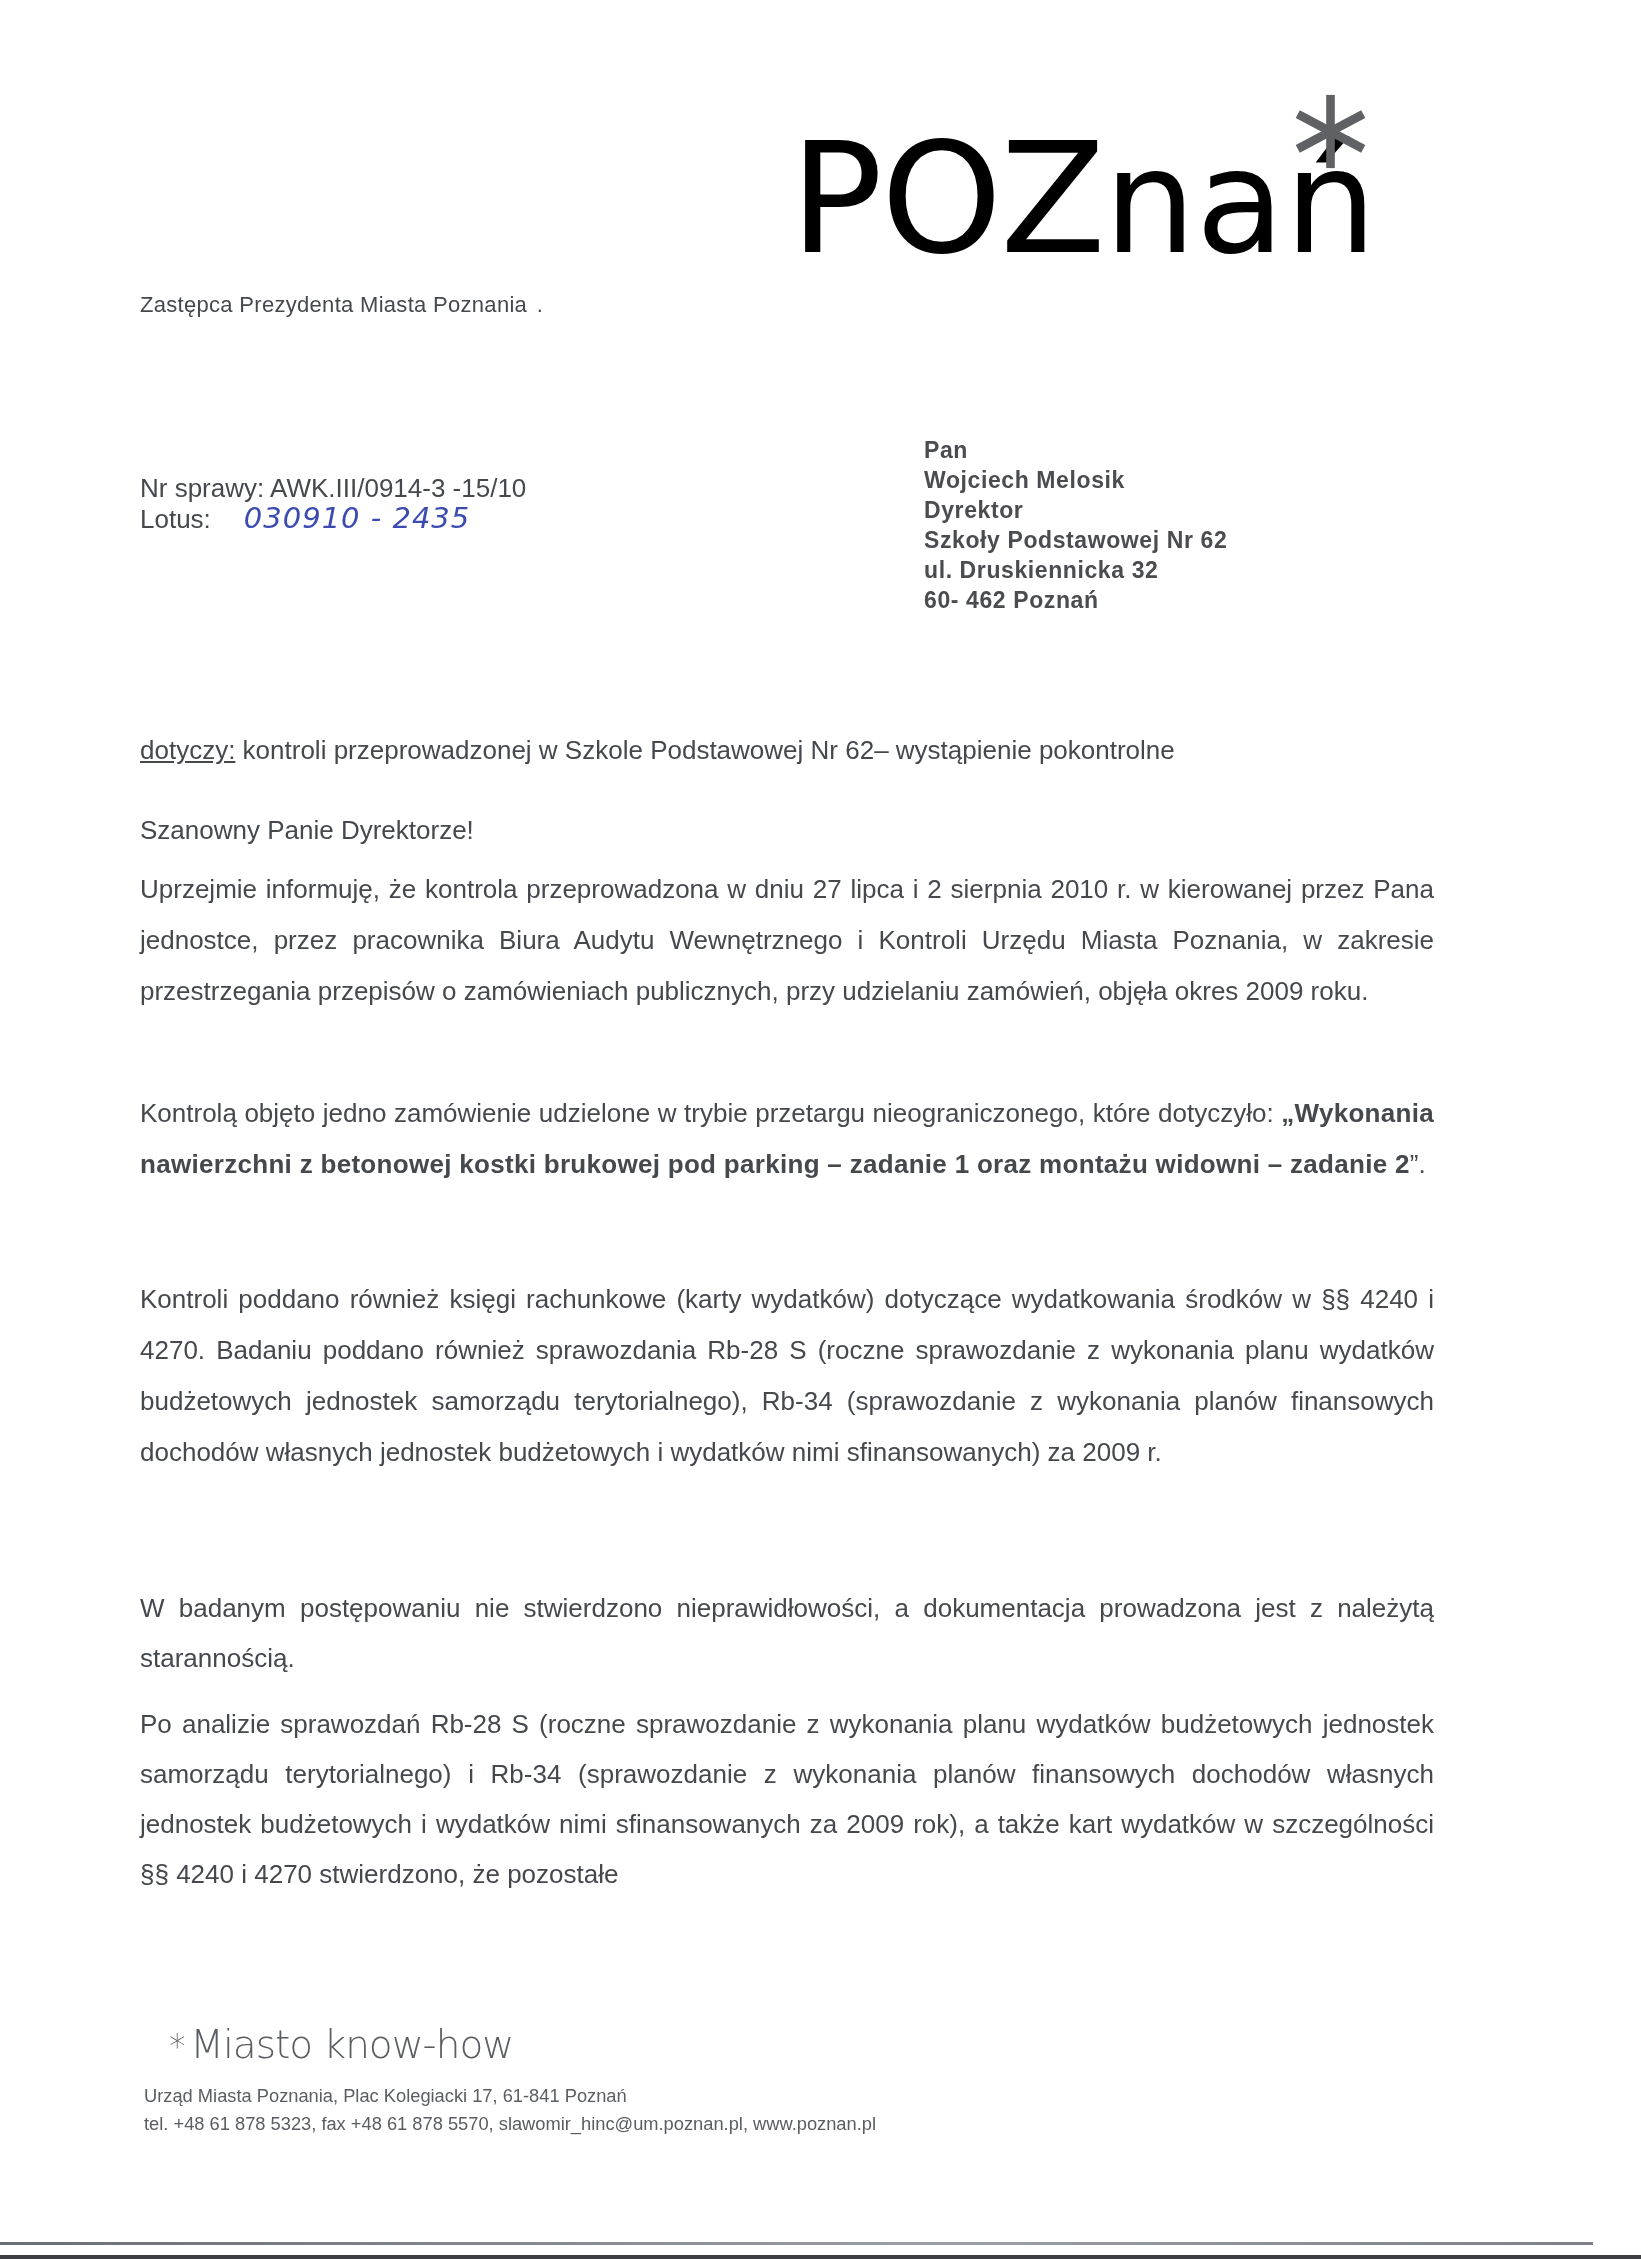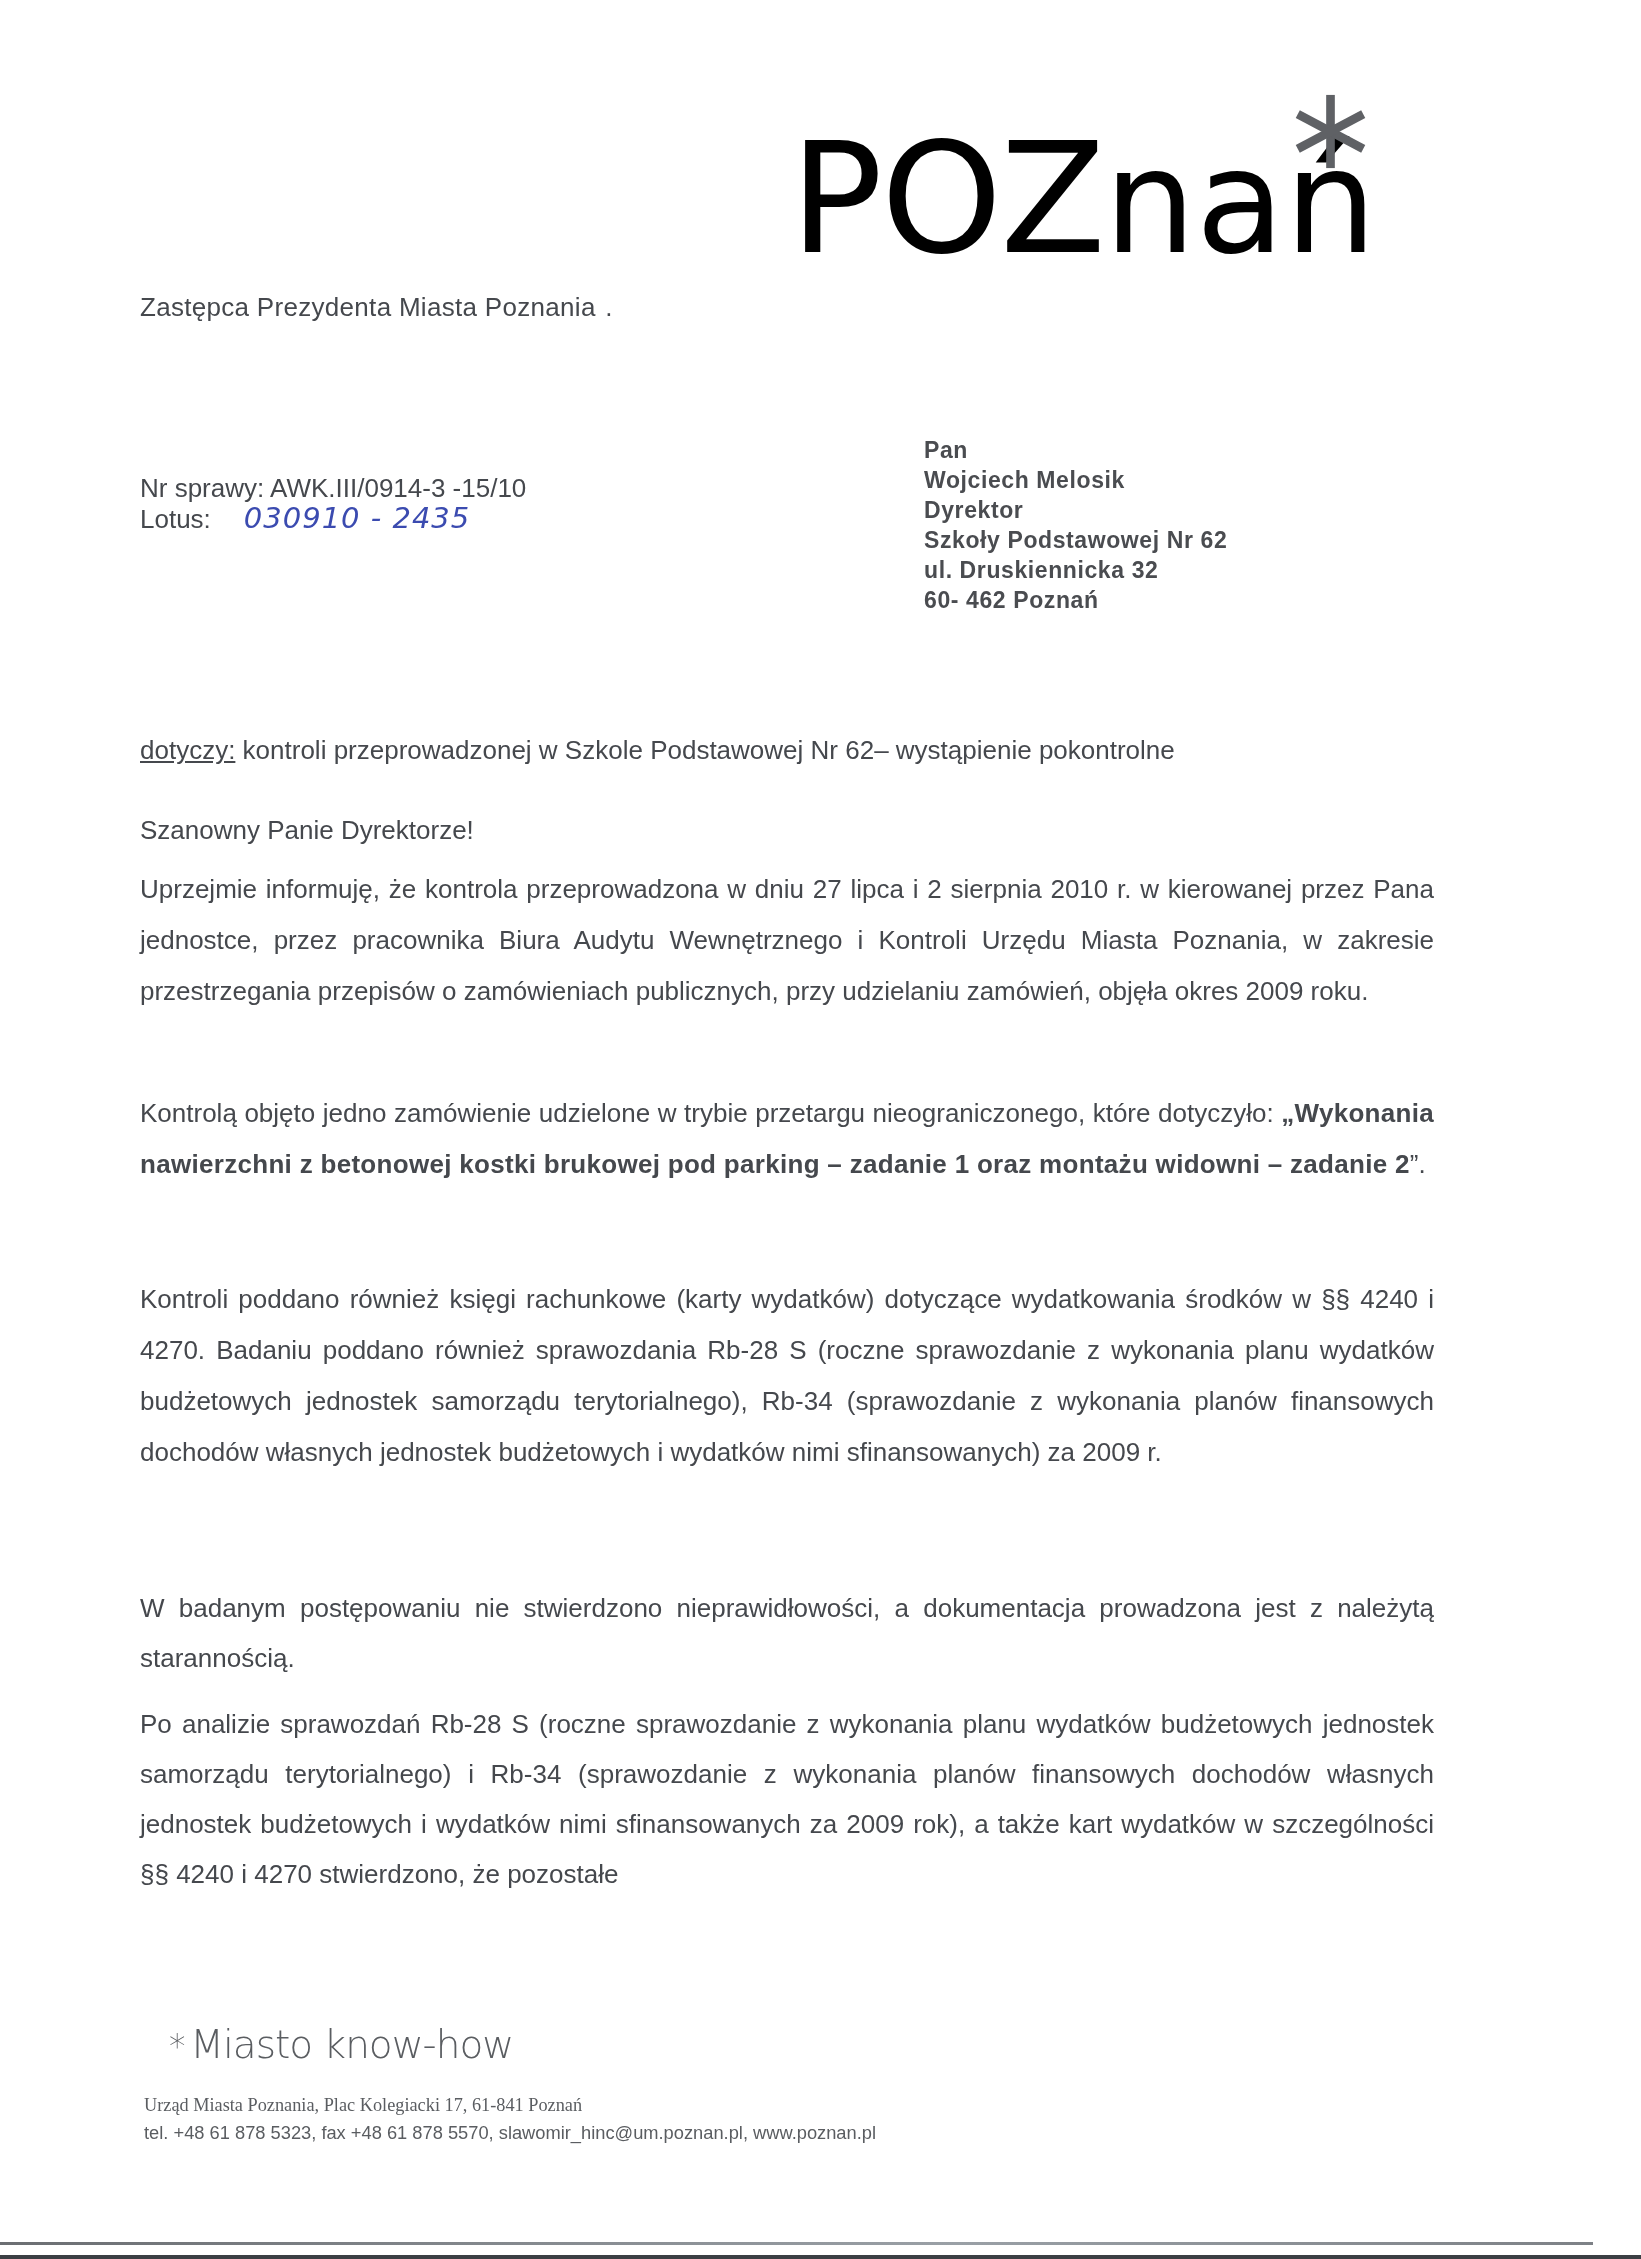--- a/index.html
+++ b/index.html
@@ -43,21 +43,21 @@
       left: 502px;
       top: -3.9px;
       width: 77px;
       height: 77px;
     }
 
     .sender {
       position: absolute;
       left: 140px;
       top: 292px;
-      font-size: 26px;
+      font-size: 22px;
       color: #45484d;
       letter-spacing: 0.3px;
     }
     .sender .dot { margin-left: 9.7px; }
 
     .ref {
       position: absolute;
       left: 140px;
       top: 473px;
       font-size: 26px;
@@ -119,21 +119,21 @@
       line-height: 44px;
       margin-left: 45px;
     }
     .footer .tagline .star { font-size: 33px; margin-right: 5.8px; }
     .footer .line {
       font-size: 18.3px;
       line-height: 28px;
       margin-left: 20px;
       color: #5a5d61;
     }
-    .footer .line1 { margin-top: 22px; font-family: Liberation Serif, serif; }
+    .footer .line1 { margin-top: 13px; }
 
     .bottom-rule {
       position: absolute;
       left: 0;
       top: 2242px;
       width: 1593px;
       height: 2.9px;
       background: linear-gradient(to right, #6b6e72, #9aa0a6 60%, #7d8186);
     }
     .bottom-edge {

